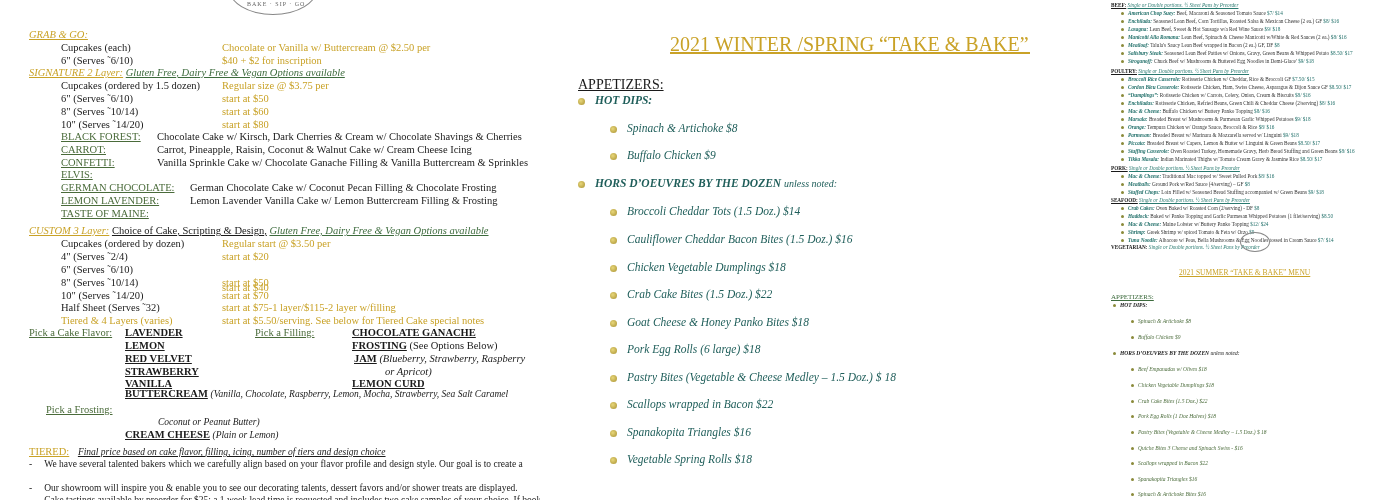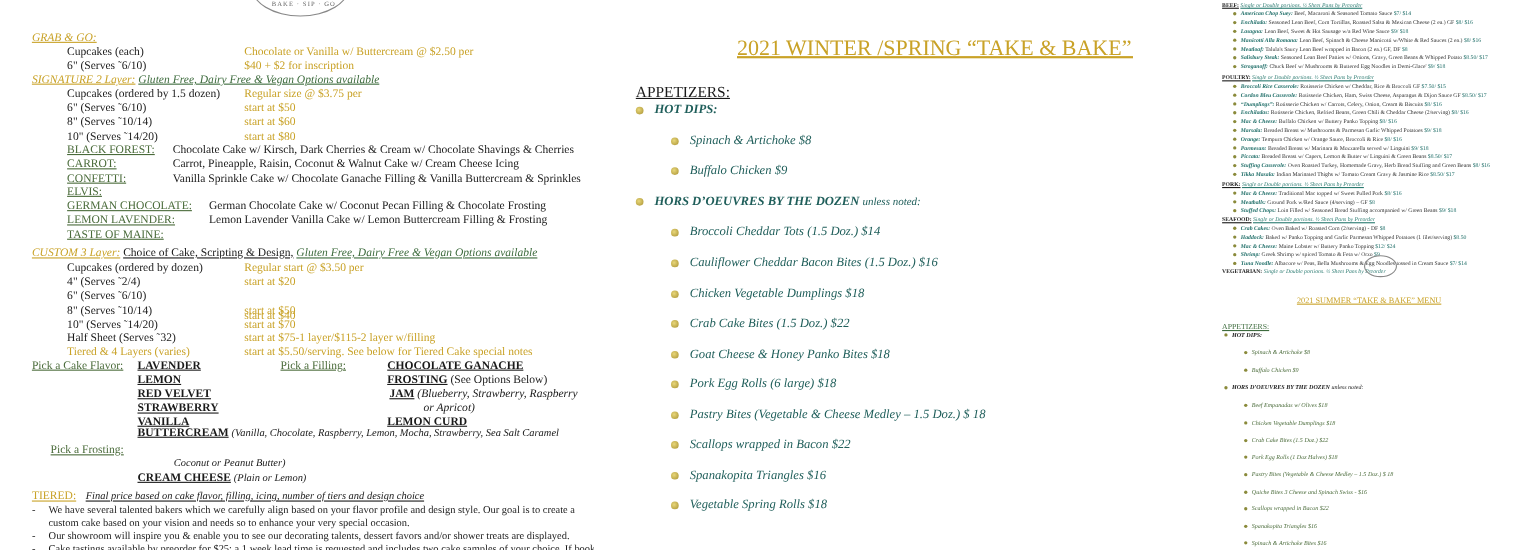--- a/index.html
+++ b/index.html
@@ -124,21 +124,20 @@
   <div class="p1-line green-h" style="left:29px; top:403px;margin-left:17px;">Pick a Frosting:</div>
   <div class="p1-line" style="left:125px; top:387px;"><span class="bold-u">BUTTERCREAM</span> <span class="dark ital small-text">(Vanilla, Chocolate, Raspberry, Lemon, Mocha, Strawberry, Sea Salt Caramel</span></div>
   <div class="p1-line dark ital small-text" style="left:158px; top:416px;">Coconut or Peanut Butter)</div>
   <div class="p1-line" style="left:125px; top:428px;"><span class="bold-u">CREAM CHEESE</span> <span class="dark ital small-text">(Plain or Lemon)</span></div>
 
   <div class="p1-line" style="left:29px; top:445px;">
     <span class="gold" style="text-decoration:underline;">TIERED:</span>
     <span class="dark ital small-text" style="text-decoration:underline; margin-left:6px;">Final price based on cake flavor, filling, icing, number of tiers and design choice</span>
   </div>
   <div class="p1-line dark small-text" style="left:29px; top:458px;text-align:center;"><span style="margin-right:12px;">-</span><span>We have several talented bakers which we carefully align based on your flavor profile and design style.  Our goal is to create a</span></div>
-  <div class="p1-line dark small-text" style="left:44px; top:470px;">custom cake based on your vision and needs so to enhance your very special occasion.</div>
   <div class="p1-line dark small-text" style="left:29px; top:482px;"><span style="margin-right:12px;">-</span><span>Our showroom will inspire you &amp; enable you to see our decorating talents, dessert favors and/or shower treats are displayed.</span></div>
   <div class="p1-line dark small-text" style="left:29px; top:494px;"><span style="margin-right:12px;">-</span><span>Cake tastings available by preorder for $25; a 1 week lead time is requested and includes two cake samples of your choice. If book</span></div>
 </div>
 
 <div class="panel" id="p2">
   <div class="p2-title">2021 WINTER /SPRING “TAKE &amp; BAKE” MENU</div>
   <div class="p2-head">APPETIZERS:</div>
 
   <div class="p2-item lvl1" style="top:94px;"><span class="bullet"></span><span>HOT DIPS:</span></div>
   <div class="p2-item lvl2" style="top:122px;"><span class="bullet"></span><span>Spinach &amp; Artichoke $8</span></div>

